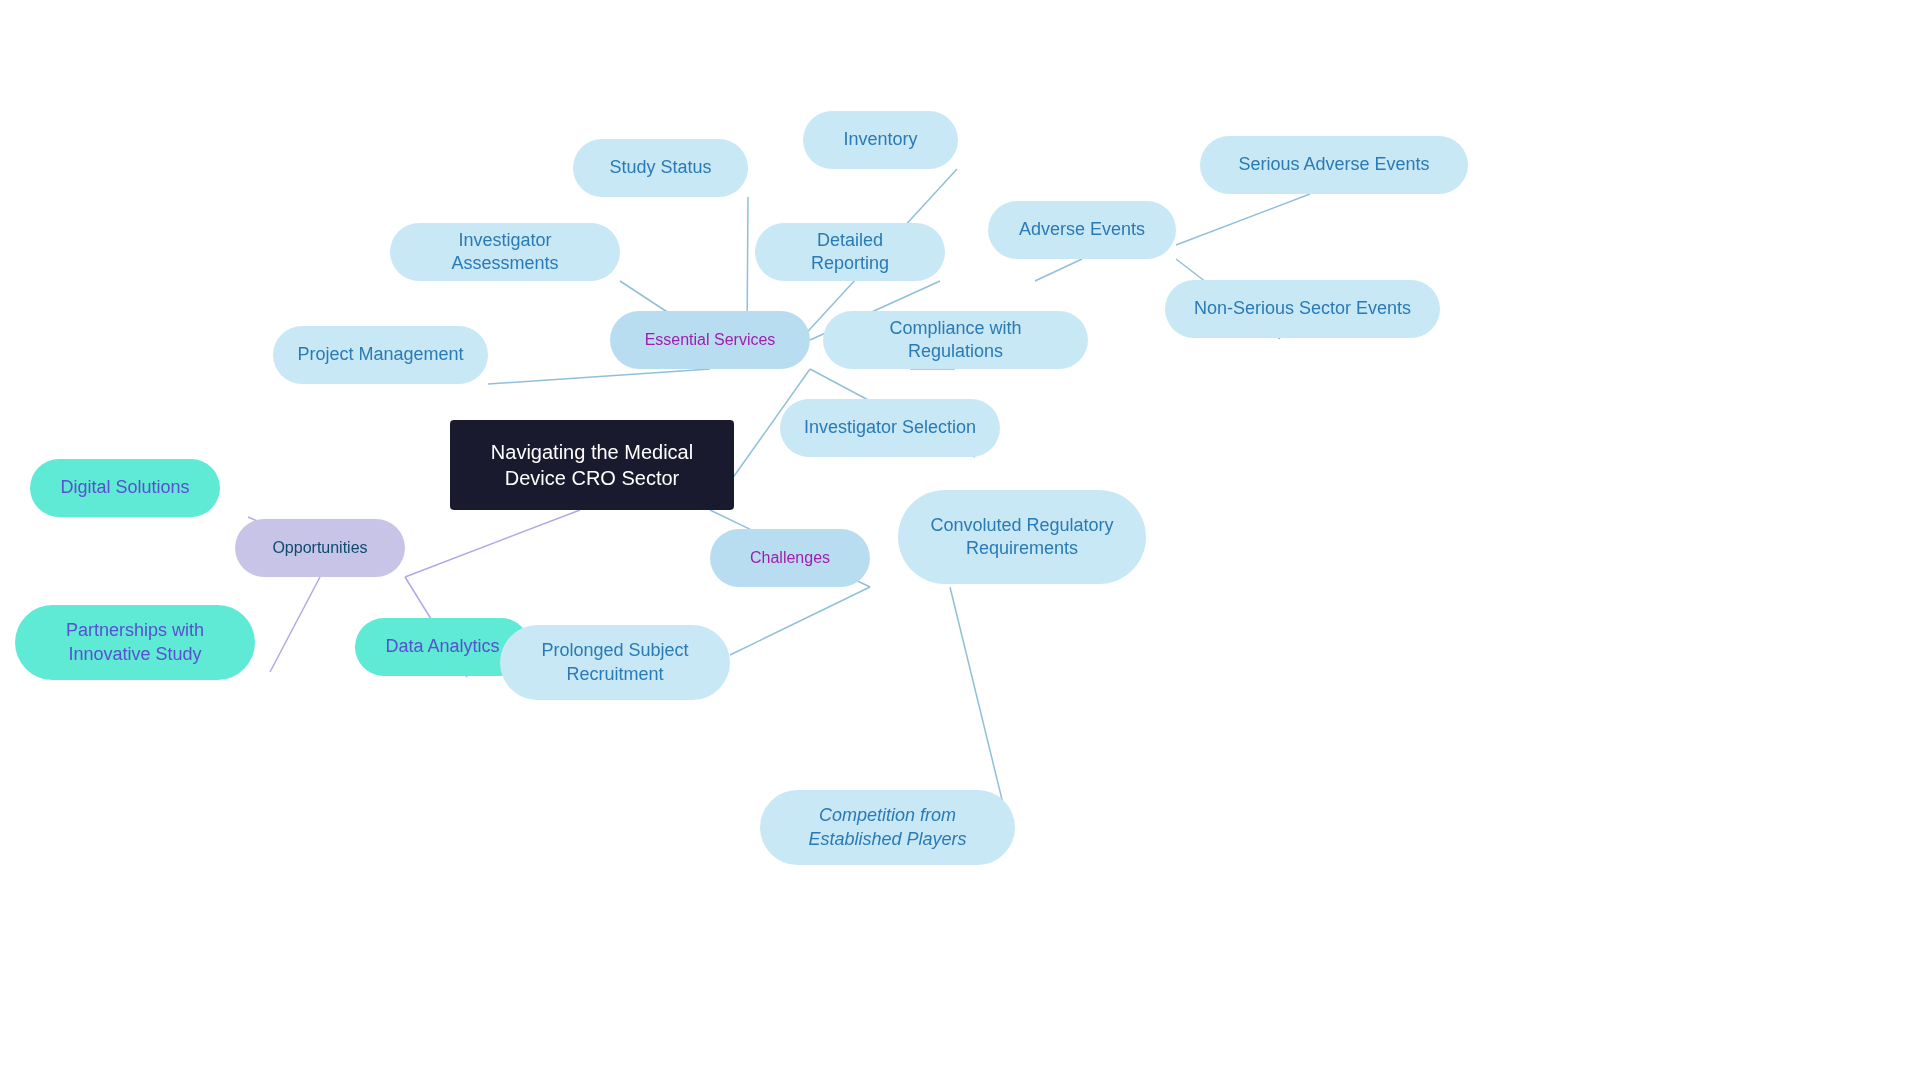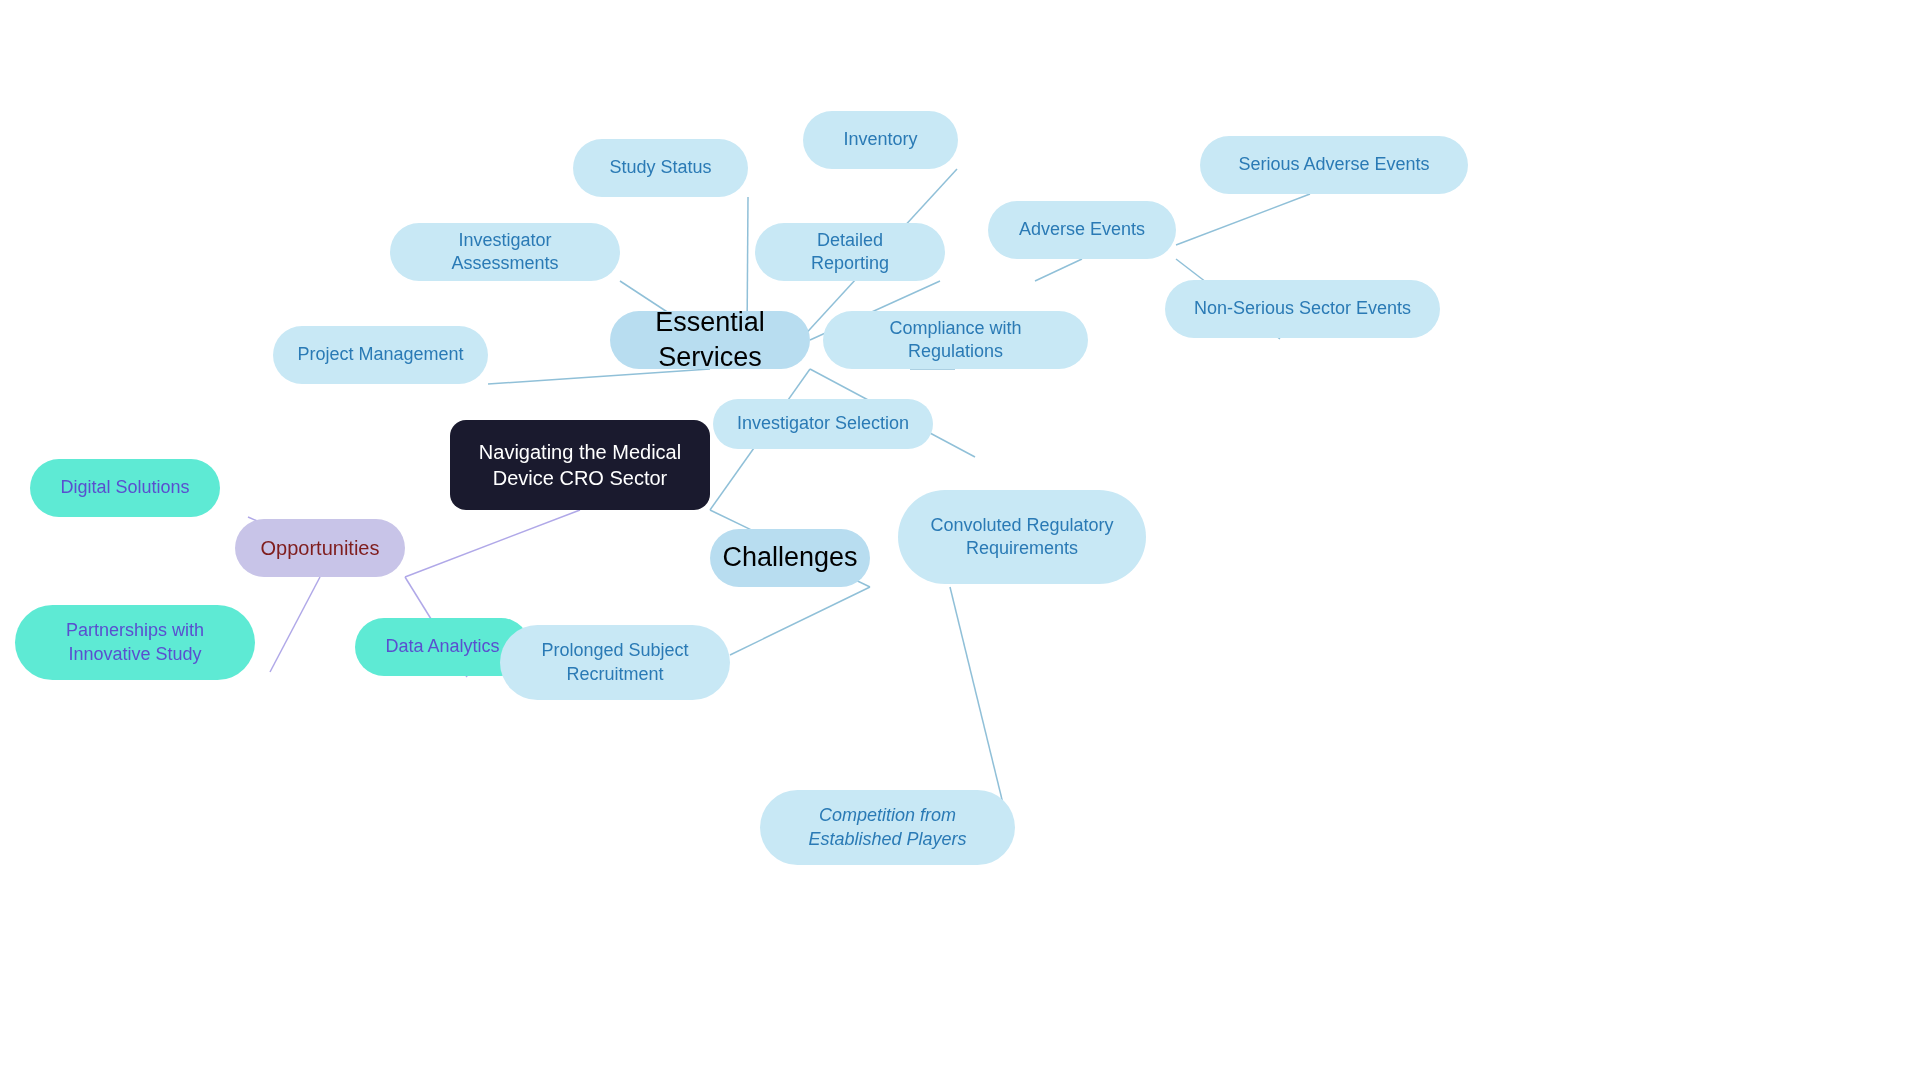--- a/index.html
+++ b/index.html
@@ -29,43 +29,43 @@
       z-index: 1;
       font-size: 18px;
       line-height: 1.3;
       padding: 7px 22px;
     }
     .node-center {
       background: #1a1a2e;
       color: #ffffff;
       font-size: 20px;
       font-weight: 500;
-      width: 260px;
+      width: 284px;
       height: 90px;
-      border-radius: 16px;
+      border-radius: 4px;
     }
     .node-blue {
       background: #c8e8f5;
       color: #2a7ab5;
       border: none;
     }
     .node-purple {
       background: #5eead4;
       color: #5a4fcf;
       border: none;
     }
     .node-blue-mid {
       background: #b8ddf0;
-      color: #000000;
-      font-size: 27px;
+      color: #a21caf;
+      font-size: 16px;
     }
     .node-purple-mid {
       background: #c8c4e8;
-      color: #7f1d1d;
-      font-size: 20px;
+      color: #0c4a6e;
+      font-size: 16px;
     }
   </style>
 </head>
 <body>
 
 <svg id="connections" xmlns="http://www.w3.org/2000/svg">
 
   <line x1="710" y1="510" x2="810" y2="369" stroke="#90c0d8" stroke-width="1.5"></line>
 
   <line x1="580" y1="510" x2="405" y2="577" stroke="#b0a8e8" stroke-width="1.5"></line>
@@ -119,21 +119,21 @@
 <div class="node node-blue" style="left: 803px; top: 111px; width: 155px; height: 58px;">Inventory</div>
 
 <div class="node node-blue" style="left: 755px; top: 223px; width: 190px; height: 58px;">Detailed Reporting</div>
 
 <div class="node node-blue" style="left: 390px; top: 223px; width: 230px; height: 58px;">Investigator Assessments</div>
 
 <div class="node node-blue" style="left: 273px; top: 326px; width: 215px; height: 58px;">Project Management</div>
 
 <div class="node node-blue" style="left: 823px; top: 311px; width: 265px; height: 58px; text-align: center;">Compliance with Regulations</div>
 
-<div class="node node-blue" style="left: 713px; top: 399px; width: 220px; height: 50px;">Investigator Selection</div>
+<div class="node node-blue" style="left: 780px; top: 399px; width: 220px; height: 58px;">Investigator Selection</div>
 
 <div class="node node-blue" style="left: 988px; top: 201px; width: 188px; height: 58px;">Adverse Events</div>
 
 <div class="node node-blue" style="left: 1200px; top: 136px; width: 268px; height: 58px;">Serious Adverse Events</div>
 
 <div class="node node-blue" style="left: 1165px; top: 280px; width: 275px; height: 58px;">Non-Serious Sector Events</div>
 
 <div class="node node-purple" style="left: 30px; top: 459px; width: 190px; height: 58px;">Digital Solutions</div>
 
 <div class="node node-purple" style="left: 15px; top: 605px; width: 240px; height: 75px;">Partnerships with Innovative Study</div>

